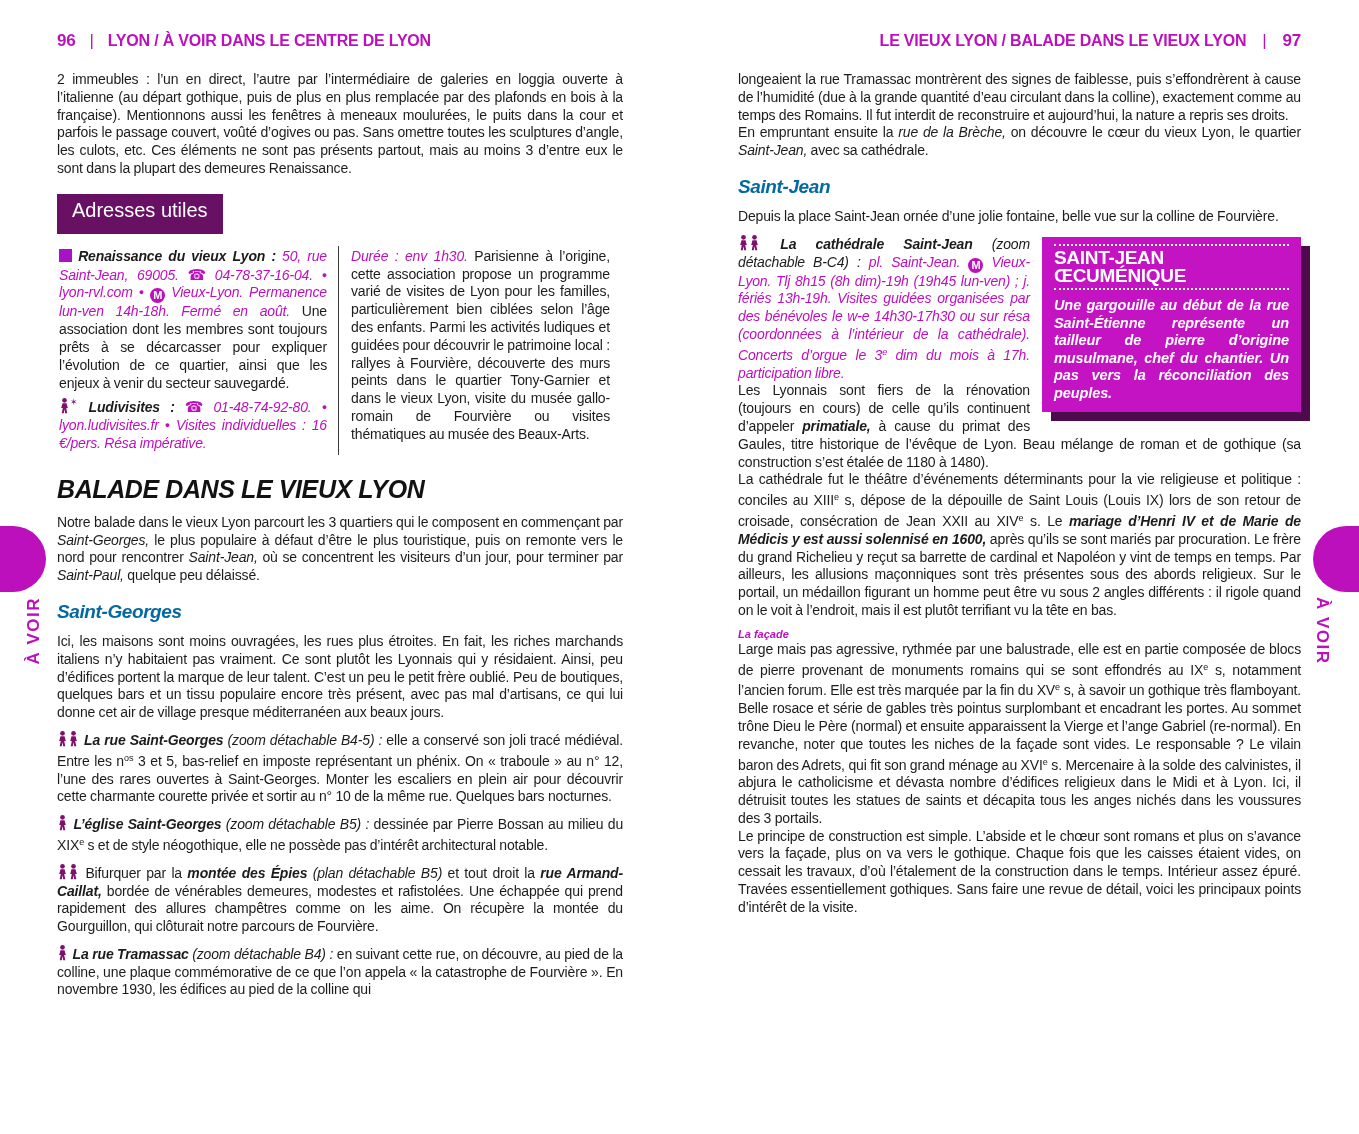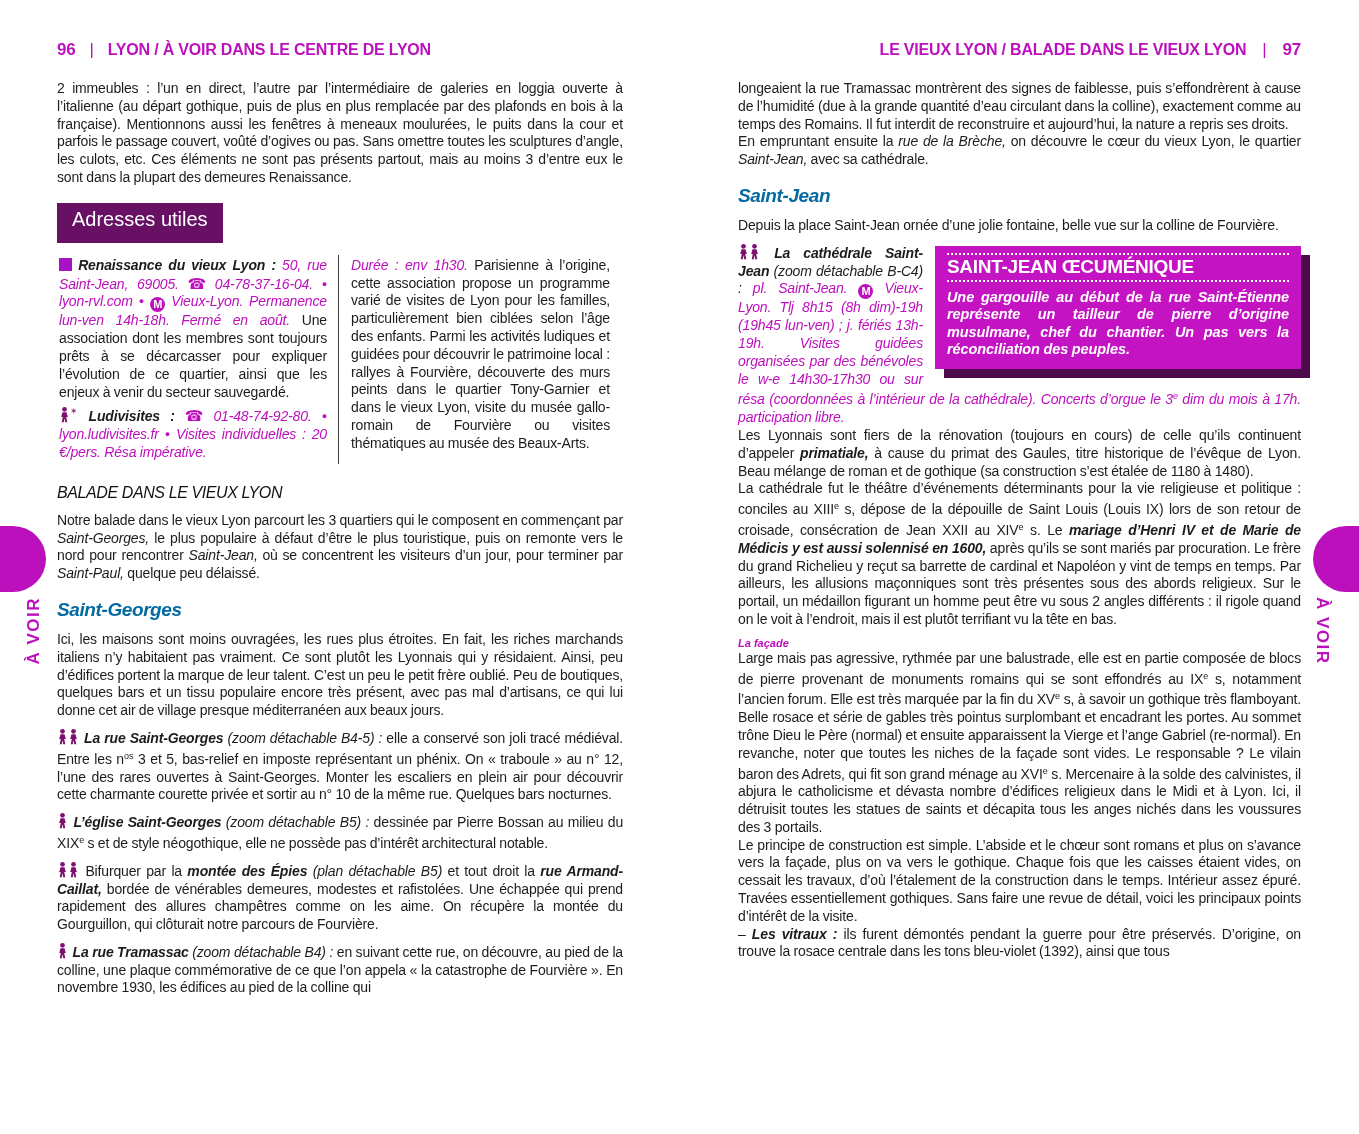--- a/index.html
+++ b/index.html
@@ -12,21 +12,21 @@
   }
   *{margin:0;padding:0;box-sizing:border-box;}
   html,body{width:1359px;height:1134px;}
   body{
     position:relative;
     background:#ffffff;
     font-family:"Liberation Sans", sans-serif;
     color:var(--ink);
     overflow:hidden;
   }
-  .page{position:absolute;top:40px;}
+  .page{position:absolute;top:31px;}
   .page-left{left:57px;width:566px;}
   .page-right{left:738px;width:563px;}
 
   .runhead{display:flex;align-items:baseline;gap:14px;color:var(--mag);font-weight:bold;font-size:16px;letter-spacing:-0.2px;margin-bottom:20px;}
   .runhead .bar{font-weight:normal;font-size:17px;}
   .runhead.right{justify-content:flex-end;gap:16px;}
   .pagenum{font-size:17px;}
 
   p, .rich{font-size:14px;line-height:17.8px;text-align:justify;letter-spacing:-0.15px;word-spacing:-0.3px;}
   .s-bi{font-weight:bold;font-style:italic;}
@@ -36,41 +36,41 @@
   .s-msup{color:var(--mag);font-style:italic;font-size:9px;vertical-align:5px;}
 
   .adresses-box{display:inline-block;background:var(--purple);color:#fff;font-weight:normal;font-size:20px;padding:5px 15px 12px;margin:16px 0 12px;}
 
   .twocol{display:flex;align-items:stretch;margin-bottom:20px;}
   .twocol .col1{width:281px;padding-right:9px;}
   .twocol .vrule{width:1px;background:#3a3a3a;}
   .twocol .col2{width:273px;padding-left:10px;}
   .twocol p{margin:2px;}
 
-  .h-section{font-size:16px;font-weight:normal;font-style:italic;letter-spacing:-0.4px;color:#121212;margin:2px 0 10px;}
+  .h-section{font-size:25px;font-weight:bold;font-style:italic;letter-spacing:-0.4px;color:#121212;margin:2px 0 10px;}
   .h-quarter{font-size:19px;font-weight:bold;font-style:italic;letter-spacing:-0.4px;color:#0369a1;margin:16px 0 10px;}
   .h-sub{color:var(--mag);font-style:italic;font-size:11px;margin:8px 0 1px;text-align:left;}
 
   .entry{margin-top:9px;}
   .mb6{margin-bottom:6px;}
   .mb10{margin-bottom:10px;}
 
   
   .ic{display:inline-block;}
   .ic-phone{color:var(--mag);font-style:normal;font-size:15px;}
   .ic-dot{color:var(--mag);font-size:9px;vertical-align:2px;}
   .ic-metro{display:inline-block;width:15px;height:15px;border-radius:50%;background:var(--mag);color:#fff;font-weight:bold;font-style:normal;font-size:11px;line-height:15px;text-align:center;vertical-align:-2px;}
   .ic-sq{display:inline-block;width:13px;height:13px;background:#a812c6;vertical-align:-1px;}
   .ic-walker svg{vertical-align:-2px;}
   .ic-walker{margin-right:1px;}
   .ic-star{color:var(--iconpurple);font-size:9px;vertical-align:7px;font-style:normal;}
 
   
   .stjean-box{
-    float:right;width:366px;background:var(--magbox);color:#fff;
+    float:right;width:259px;background:var(--magbox);color:#fff;
     padding:7px 12px 10px;margin:2px 0 8px 12px;
     box-shadow:9px 9px 0 var(--purpledark);
   }
   .stjean-box .box-title{
     font-weight:bold;font-size:19px;letter-spacing:-0.3px;
     border-top:2px dotted #fff;border-bottom:2px dotted #fff;
     padding:3px 0 4px;margin-bottom:7px;
   }
   .stjean-box .box-body{font-weight:bold;font-style:italic;font-size:14.5px;line-height:17.5px;text-align:justify;letter-spacing:-0.1px;}
 
@@ -102,21 +102,21 @@
   <div class="adresses-box">
     <span>Adresses utiles</span>
   </div>
 
   <div class="twocol">
     <div class="col1">
       <p class="rich"><span class="ic ic-sq"></span><span class="s-bi"> Renaissance du vieux Lyon : </span><span class="s-m">50, rue Saint-Jean, 69005. </span><span class="ic ic-phone">☎</span><span class="s-m"> 04-78-37-16-04. </span><span class="ic ic-dot">●</span><span class="s-m"> lyon-rvl.com </span><span class="ic ic-dot">●</span><span class="s-m">  </span><span class="ic ic-metro">M</span><span class="s-m"> Vieux-Lyon. Permanence lun-ven 14h-18h. Fermé en août. </span><span>Une association dont les membres sont toujours prêts à se décarcasser pour expliquer l’évolution de ce quartier, ainsi que les enjeux à venir du secteur sauvegardé.</span></p>
       <p class="rich"><span class="ic ic-walker"><svg width="11" height="16" viewBox="0 0 10 15" fill="#7d1170" xmlns="http://www.w3.org/2000/svg">
               <circle cx="5" cy="2.2" r="2.2"></circle>
               <path d="M3.1 5 L6.9 5 L8.1 9.3 L6.6 9.3 L7.6 14.3 L5.7 14.3 L5 10.5 L4.3 14.3 L2.4 14.3 L3.4 9.3 L1.9 9.3 Z"></path>
-            </svg><span class="ic-star">✶</span></span><span class="s-bi"> Ludivisites : </span><span class="ic ic-phone">☎</span><span class="s-m"> 01-48-74-92-80. </span><span class="ic ic-dot">●</span><span class="s-m"> lyon.ludivisites.fr </span><span class="ic ic-dot">●</span><span class="s-m"> Visites individuelles : 20 €/pers. Résa impérative.</span></p>
+            </svg><span class="ic-star">✶</span></span><span class="s-bi"> Ludivisites : </span><span class="ic ic-phone">☎</span><span class="s-m"> 01-48-74-92-80. </span><span class="ic ic-dot">●</span><span class="s-m"> lyon.ludivisites.fr </span><span class="ic ic-dot">●</span><span class="s-m"> Visites individuelles : 16 €/pers. Résa impérative.</span></p>
     </div>
     <div class="vrule"></div>
     <div class="col2">
       <p class="rich"><span class="s-m">Durée : env 1h30. </span><span>Parisienne à l’origine, cette association propose un programme varié de visites de Lyon pour les familles, particulièrement bien ciblées selon l’âge des enfants. Parmi les activités ludiques et guidées pour découvrir le patrimoine local : rallyes à Fourvière, découverte des murs peints dans le quartier Tony-Garnier et dans le vieux Lyon, visite du musée gallo-romain de Fourvière ou visites thématiques au musée des Beaux-Arts.</span></p>
     </div>
   </div>
 
   <h2 class="h-section">BALADE DANS LE VIEUX LYON</h2>
   <p class="rich mb10"><span>Notre balade dans le vieux Lyon parcourt les 3 quartiers qui le composent en commençant par </span><span class="s-i">Saint-Georges,</span><span> le plus populaire à défaut d’être le plus touristique, puis on remonte vers le nord pour rencontrer </span><span class="s-i">Saint-Jean,</span><span> où se concentrent les visiteurs d’un jour, pour terminer par </span><span class="s-i">Saint-Paul,</span><span> quelque peu délaissé.</span></p>
 
@@ -173,14 +173,13 @@
           </svg></span><span class="s-bi"> La cathédrale Saint-Jean </span><span class="s-i">(zoom détachable B-C4) : </span><span class="s-m">pl. Saint-Jean. </span><span class="ic ic-metro">M</span><span class="s-m"> Vieux-Lyon. Tlj 8h15 (8h dim)-19h (19h45 lun-ven) ; j. fériés 13h-19h. Visites guidées organisées par des bénévoles le w-e 14h30-17h30 ou sur résa (coordonnées à l’intérieur de la cathédrale). Concerts d’orgue le 3</span><span class="s-msup">e</span><span class="s-m"> dim du mois à 17h. participation libre.</span></span>
   </div>
 
   <p class="rich"><span>Les Lyonnais sont fiers de la rénovation (toujours en cours) de celle qu’ils continuent d’appeler </span><span class="s-bi">primatiale,</span><span> à cause du primat des Gaules, titre historique de l’évêque de Lyon. Beau mélange de roman et de gothique (sa construction s’est étalée de 1180 à 1480).</span></p>
   <p class="rich"><span>La cathédrale fut le théâtre d’événements déterminants pour la vie religieuse et politique : conciles au XIII</span><span class="s-sup">e</span><span> s, dépose de la dépouille de Saint Louis (Louis IX) lors de son retour de croisade, consécration de Jean XXII au XIV</span><span class="s-sup">e</span><span> s. Le </span><span class="s-bi">mariage d’Henri IV et de Marie de Médicis y est aussi solennisé en 1600,</span><span> après qu’ils se sont mariés par procuration. Le frère du grand Richelieu y reçut sa barrette de cardinal et Napoléon y vint de temps en temps. Par ailleurs, les allusions maçonniques sont très présentes sous des abords religieux. Sur le portail, un médaillon figurant un homme peut être vu sous 2 angles différents : il rigole quand on le voit à l’endroit, mais il est plutôt terrifiant vu la tête en bas.</span></p>
 
   <h4 class="h-sub">La façade</h4>
   <p class="rich"><span>Large mais pas agressive, rythmée par une balustrade, elle est en partie composée de blocs de pierre provenant de monuments romains qui se sont effondrés au IX</span><span class="s-sup">e</span><span> s, notamment l’ancien forum. Elle est très marquée par la fin du XV</span><span class="s-sup">e</span><span> s, à savoir un gothique très flamboyant. Belle rosace et série de gables très pointus surplombant et encadrant les portes. Au sommet trône Dieu le Père (normal) et ensuite apparaissent la Vierge et l’ange Gabriel (re-normal). En revanche, noter que toutes les niches de la façade sont vides. Le responsable ? Le vilain baron des Adrets, qui fit son grand ménage au XVI</span><span class="s-sup">e</span><span> s. Mercenaire à la solde des calvinistes, il abjura le catholicisme et dévasta nombre d’édifices religieux dans le Midi et à Lyon. Ici, il détruisit toutes les statues de saints et décapita tous les anges nichés dans les voussures des 3 portails.</span></p>
 
   <p>Le principe de construction est simple. L’abside et le chœur sont romans et plus on s’avance vers la façade, plus on va vers le gothique. Chaque fois que les caisses étaient vides, on cessait les travaux, d’où l’étalement de la construction dans le temps. Intérieur assez épuré. Travées essentiellement gothiques. Sans faire une revue de détail, voici les principaux points d’intérêt de la visite.</p>
-  <p class="rich"><span>– </span><span class="s-bi">Les vitraux : </span><span>ils furent démontés pendant la guerre pour être préservés. D’origine, on trouve la rosace centrale dans les tons bleu-violet (1392), ainsi que tous</span></p>
 </div>
 
 </body></html>

